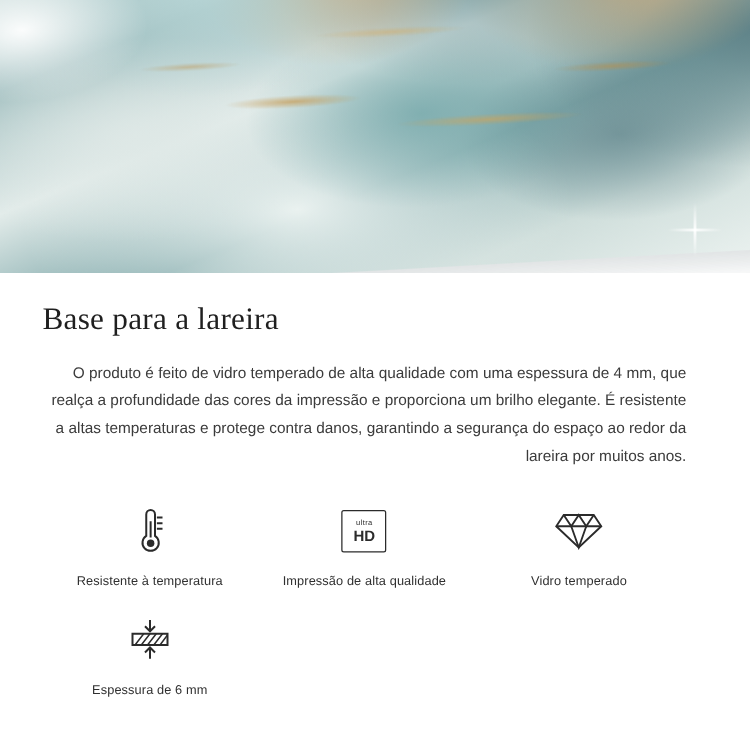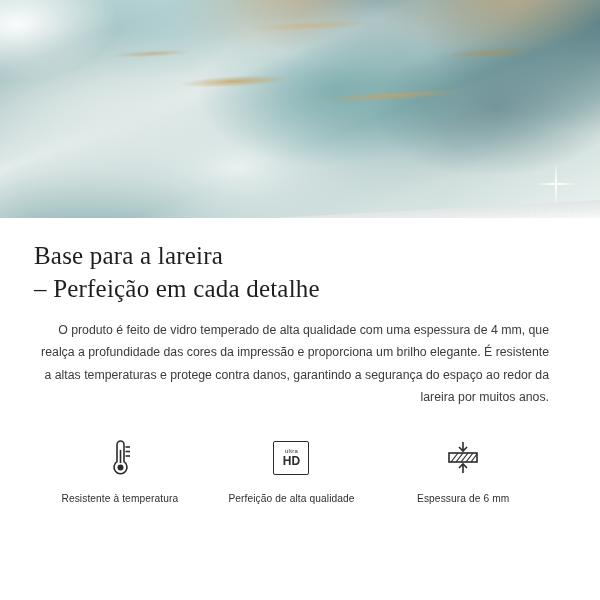--- a/index.html
+++ b/index.html
@@ -186,21 +186,20 @@
     <div class="glass-edge"></div>
     <div class="glass-panel">
       <div class="art"></div>
     </div>
     <div class="sparkle"></div>
   </div>
 
   <div class="content">
     <h1 class="headline">
       <span>Base para a lareira</span>
-      <span class="line2">– Perfeição em cada detalhe</span>
     </h1>
     <p class="body-copy">O produto é feito de vidro temperado de alta qualidade com uma espessura de 4 mm, que realça a profundidade das cores da impressão e proporciona um brilho elegante. É resistente a altas temperaturas e protege contra danos, garantindo a segurança do espaço ao redor da lareira por muitos anos.</p>
 
     <div class="features">
 
       <div class="feature">
         <div class="feature-icon">
           <svg width="34" height="40" viewBox="0 0 34 40" fill="none" stroke="#2b2b2b" stroke-width="1.6">
             <path d="M14 6.5a3.5 3.5 0 0 1 7 0v17.2a6.5 6.5 0 1 1-7 0z"></path>
             <line x1="17.5" y1="12" x2="17.5" y2="25"></line>
@@ -213,24 +212,35 @@
         <div class="feature-label">Resistente à temperatura</div>
       </div>
 
       <div class="feature">
         <div class="feature-icon">
           <div class="hd-box">
             <span class="hd-top">ultra</span>
             <span class="hd-bottom">HD</span>
           </div>
         </div>
-        <div class="feature-label">Perfeição de alta qualidade</div>
-      </div>
-
-
+        <div class="feature-label">Impressão de alta qualidade</div>
+      </div>
+
+
+      <div class="feature">
+        <div class="feature-icon">
+          <svg width="40" height="36" viewBox="0 0 40 36" fill="none" stroke="#2b2b2b" stroke-width="1.5">
+            <path d="M8 5h24l6 9-18 17L2 14z"></path>
+            <path d="M2 14h36"></path>
+            <path d="M8 5l6 9 6-9 6 9 6-9"></path>
+            <path d="M14 14l6 17 6-17"></path>
+          </svg>
+        </div>
+        <div class="feature-label">Vidro temperado</div>
+      </div>
 
 
       <div class="feature">
         <div class="feature-icon">
           <svg width="44" height="36" viewBox="0 0 44 36" fill="none" stroke="#2b2b2b" stroke-width="1.6">
             <line x1="22" y1="2" x2="22" y2="10"></line>
             <polyline points="18,7 22,11 26,7"></polyline>
             <rect x="8" y="13" width="28" height="9"></rect>
             <path d="M10 22 L17 13 M15 22 L22 13 M20 22 L27 13 M25 22 L32 13 M30 22 L36 14" stroke-width="1.2"></path>
             <line x1="22" y1="33" x2="22" y2="25"></line>

